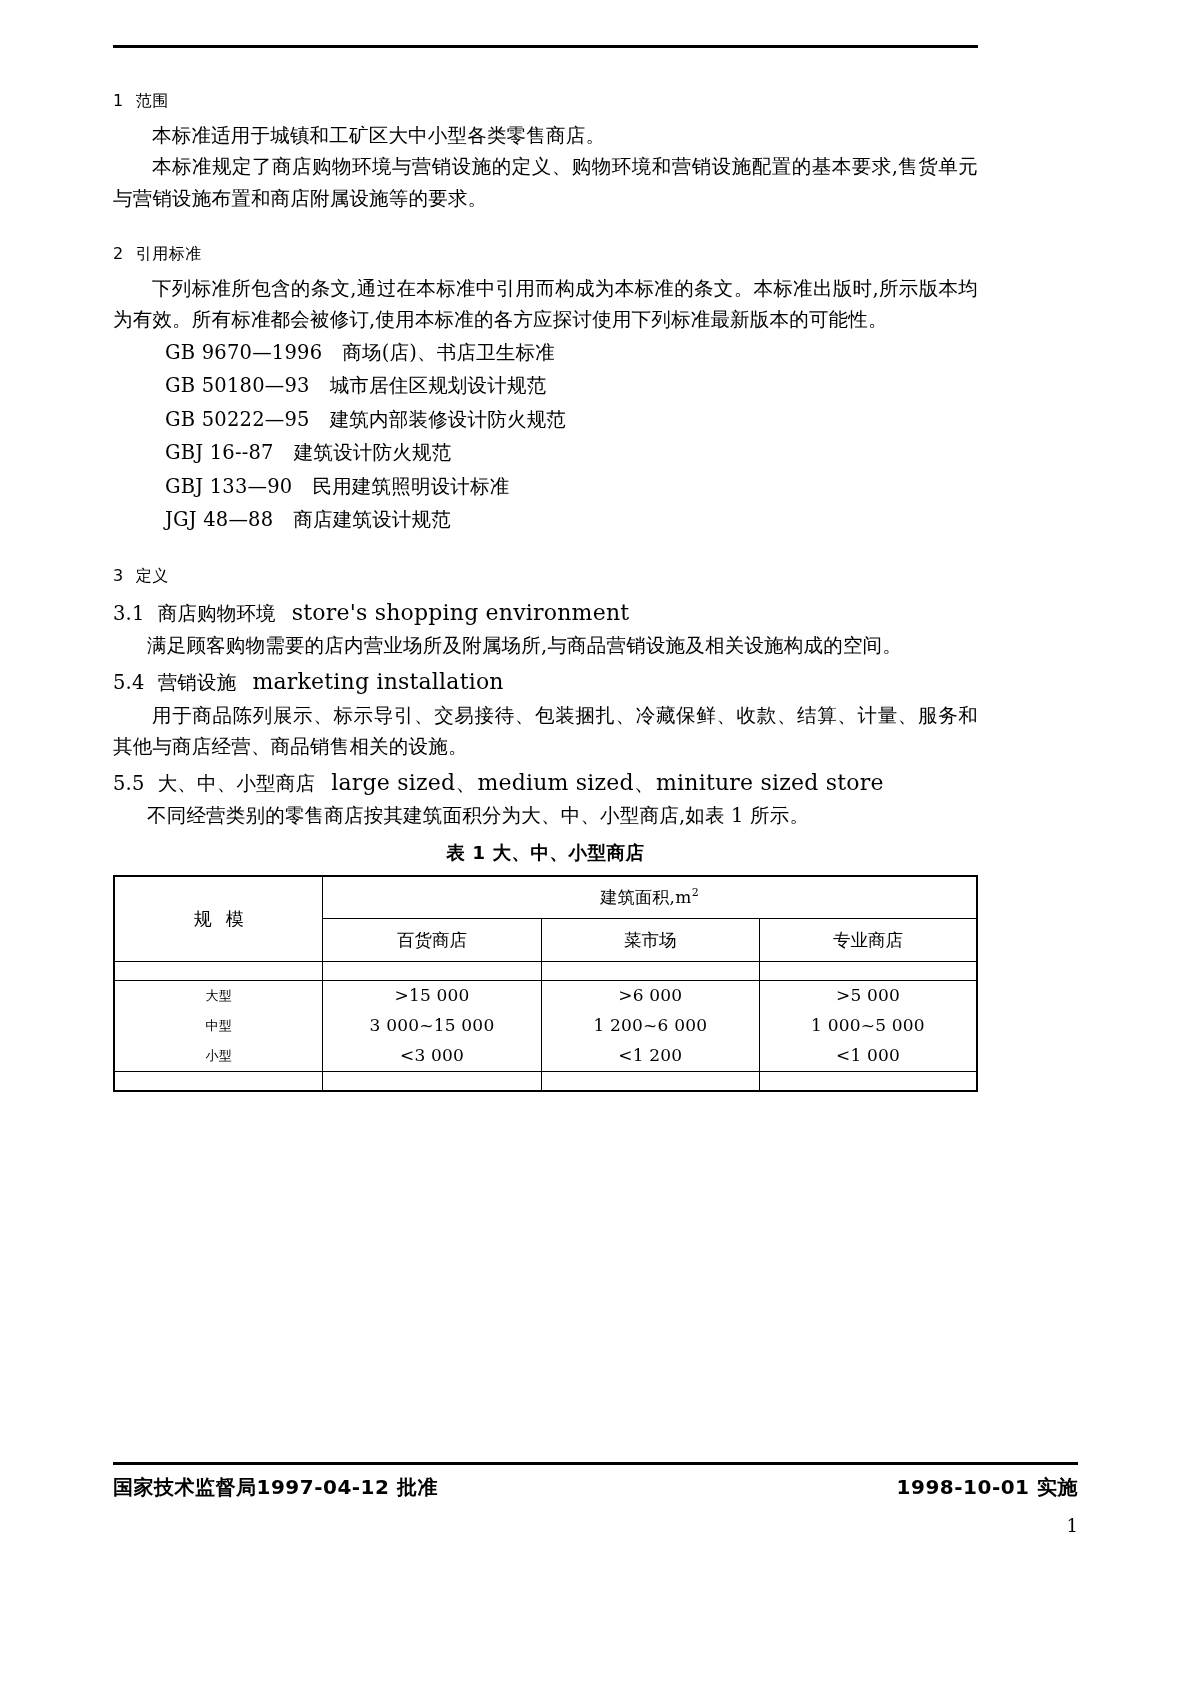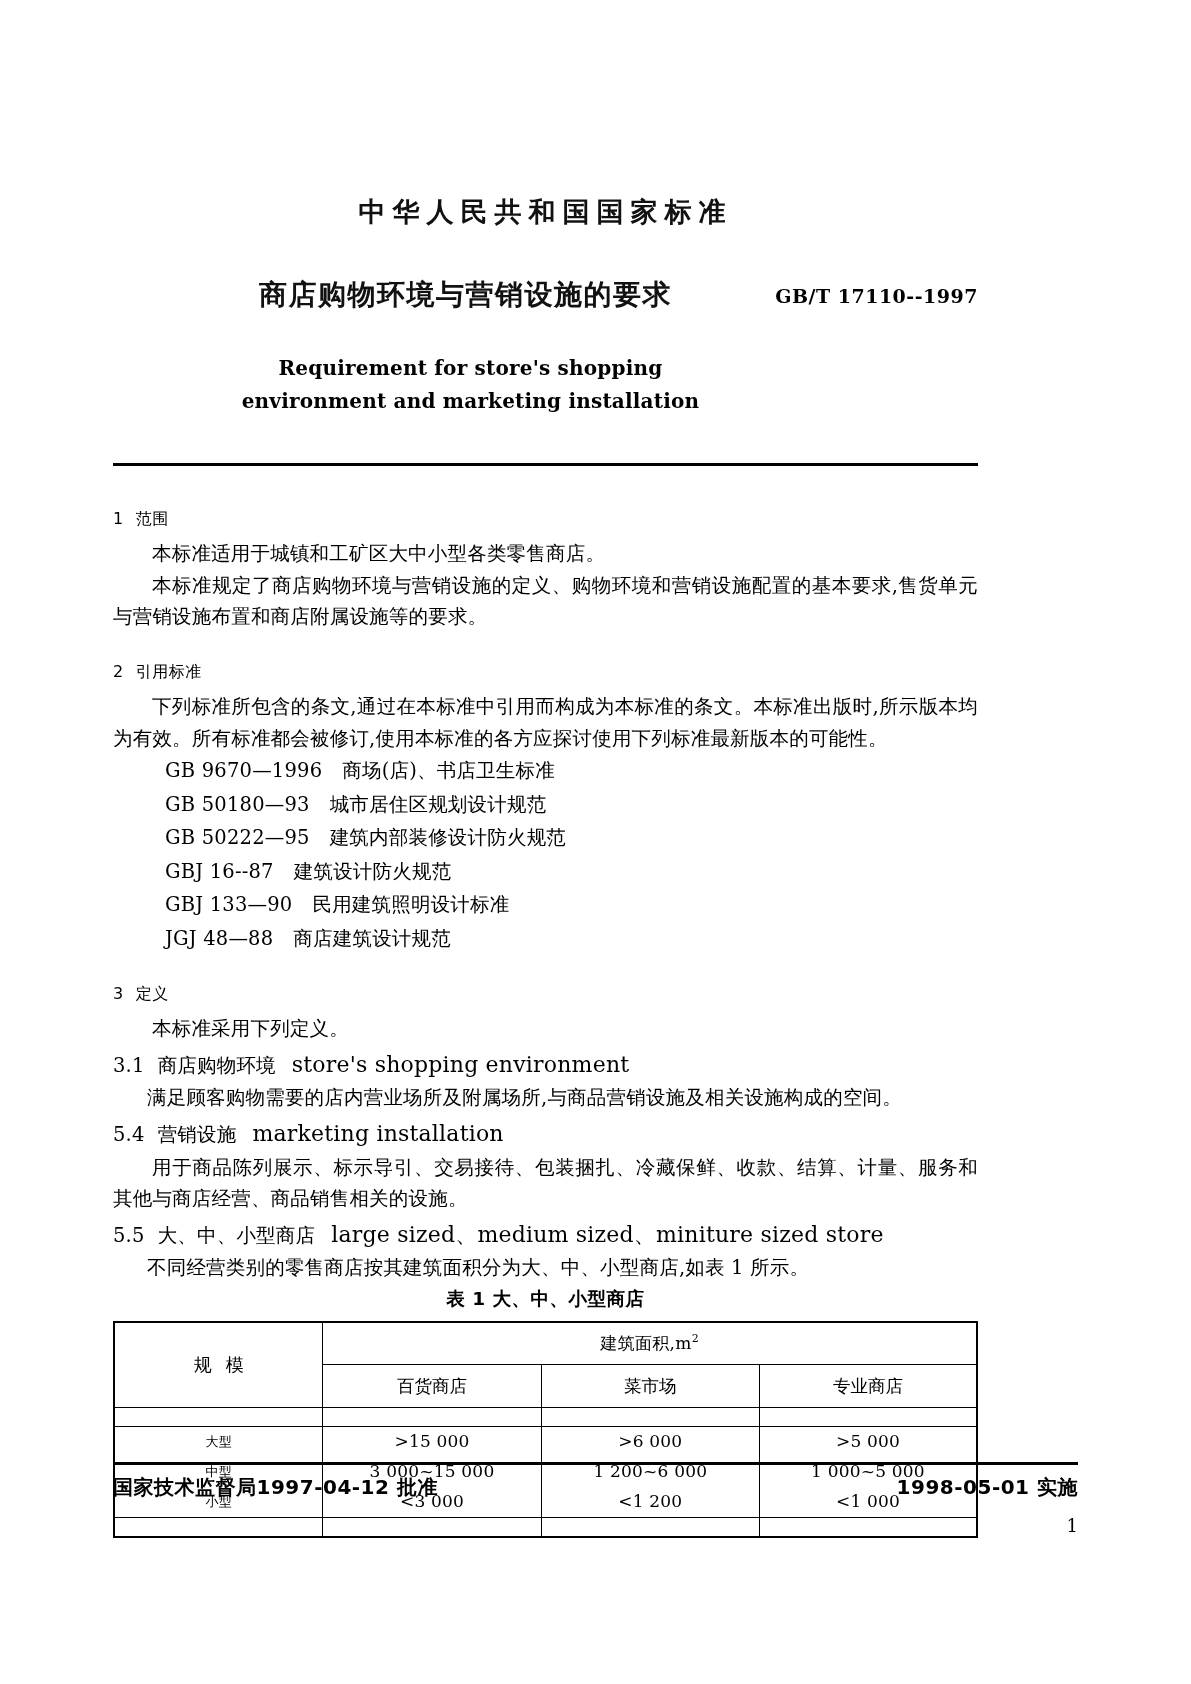--- a/index.html
+++ b/index.html
@@ -123,21 +123,21 @@
     letter-spacing: 0.2px;
   }
   .sub-body.flow { padding-left: 0; text-indent: 2em; }
 
   
   .table-caption {
     text-align: center;
     font-family: "DejaVu Sans", "Liberation Sans", sans-serif;
     font-weight: bold;
     font-size: 18.5px;
-    margin: 0 0 7px 0;
+    margin: 6px 0 7px 0;
     letter-spacing: 0.5px;
   }
   table.spec {
     width: 100%;
     border-collapse: collapse;
     font-size: 17.5px;
     table-layout: fixed;
   }
   table.spec td, table.spec th {
     border: 1px solid #000;
@@ -182,33 +182,20 @@
     font-family: "DejaVu Serif", "Liberation Serif", serif;
     font-size: 18px;
   }
 </style>
 </head>
 <body>
 
 <div class="page">
   <div class="sheet">
 
-    <div class="masthead">
-      <div class="nat-standard">中华人民共和国国家标准</div>
-
-      <div class="title-row">
-        <div class="doc-title">商店购物环境与营销设施的要求</div>
-        <div class="std-code">GB/T 17110--1997</div>
-      </div>
-
-      <div class="en-title">
-        <div>Requirement for store's shopping</div>
-        <div>environment and marketing installation</div>
-      </div>
-    </div>
 
     <div class="rule-thick"></div>
 
     <div class="body">
 
       <div class="sec-head">
         <span class="num">1</span><span>范围</span>
       </div>
       <p class="para">本标准适用于城镇和工矿区大中小型各类零售商店。</p>
       <p class="para">本标准规定了商店购物环境与营销设施的定义、购物环境和营销设施配置的基本要求,售货单元与营销设施布置和商店附属设施等的要求。</p>
@@ -235,21 +222,20 @@
           <span class="code">GBJ 133—90</span><span>民用建筑照明设计标准</span>
         </p>
         <p class="ref-item">
           <span class="code">JGJ 48—88</span><span>商店建筑设计规范</span>
         </p>
       </div>
 
       <div class="sec-head">
         <span class="num">3</span><span>定义</span>
       </div>
-      <p class="para">本标准采用下列定义。</p>
 
       <p class="sub-head">
         <span class="idx">3.1</span><span class="cn">商店购物环境</span><span class="en">store's shopping environment</span>
       </p>
       <p class="sub-body">满足顾客购物需要的店内营业场所及附属场所,与商品营销设施及相关设施构成的空间。</p>
 
       <p class="sub-head">
         <span class="idx">5.4</span><span class="cn">营销设施</span><span class="en">marketing installation</span>
       </p>
       <p class="sub-body flow">用于商品陈列展示、标示导引、交易接待、包装捆扎、冷藏保鲜、收款、结算、计量、服务和其他与商店经营、商品销售相关的设施。</p>
@@ -315,17 +301,17 @@
         </table>
       </div>
 
     </div>
   </div>
 
   <div class="footer">
     <div class="footer-rule"></div>
     <div class="footer-row">
       <span>国家技术监督局1997-04-12 批准</span>
-      <span>1998-05-01 实施</span>
+      <span>1998-10-01 实施</span>
     </div>
     <div class="page-no">1</div>
   </div>
 </div>
 
 </body></html>

